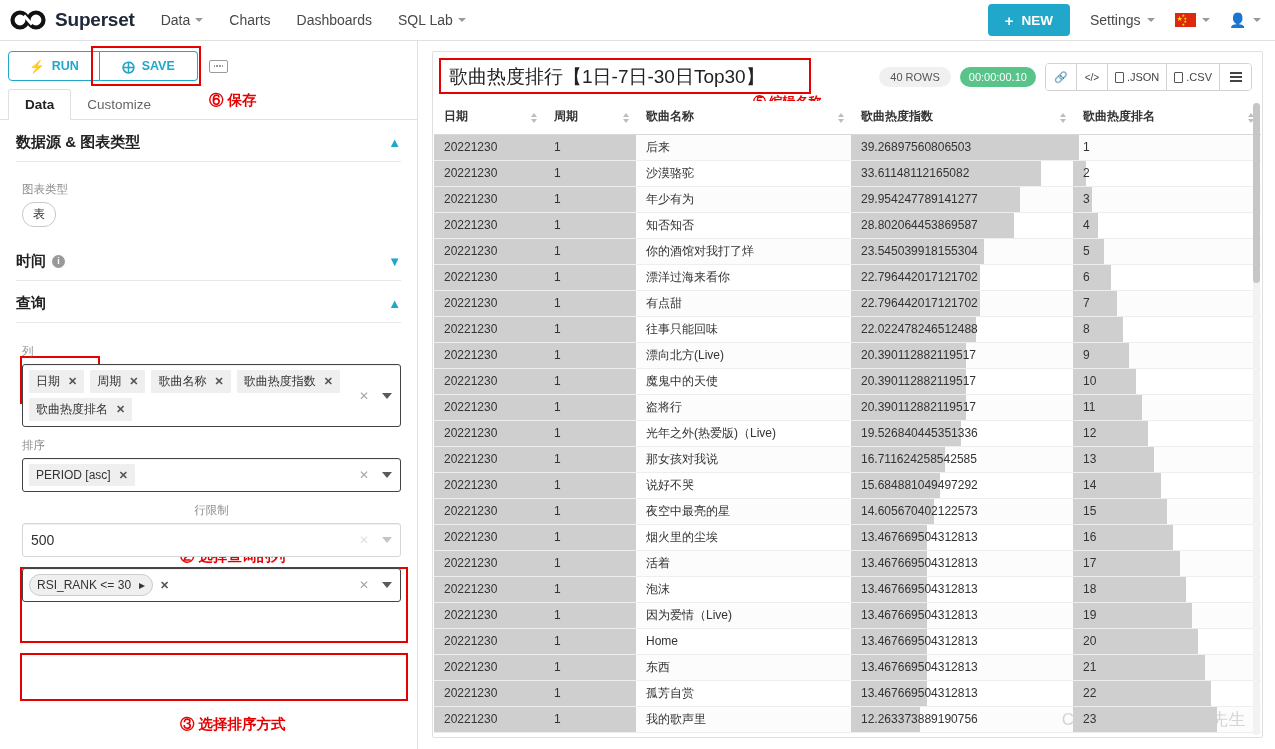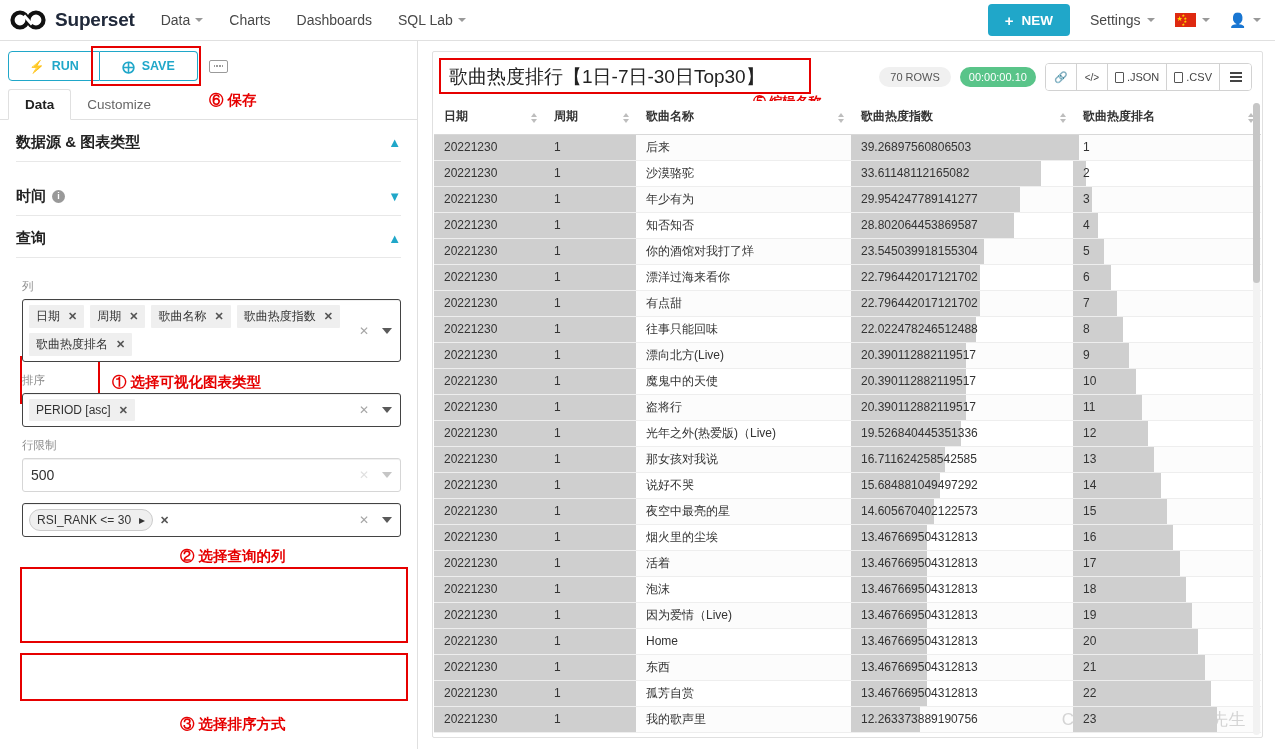--- a/index.html
+++ b/index.html
@@ -383,20 +383,26 @@
 
       <div class="section-head">
         <span>数据源 &amp; 图表类型</span>
         <span class="chev">▲</span>
       </div>
       <div class="sec-divider"></div>
 
       <div class="field">
       </div>
 
+      <div class="viz-box">
+        <div class="field-label">图表类型</div>
+        <span class="chip">
+          <span>表</span>
+        </span>
+      </div>
       <div class="hl-box hl-viz"></div>
       <div class="anno anno-1">① 选择可视化图表类型</div>
 
       <div class="section-head">
         <span>时间</span>
         <span class="info-ico">i</span>
         <span class="chev">▼</span>
       </div>
       <div class="sec-divider"></div>
 
@@ -450,21 +456,21 @@
           </span>
           <span class="sel-ctrls">
             <span class="sel-x">✕</span>
             <span class="sel-caret"></span>
           </span>
         </div>
       </div>
       <div class="hl-box hl-sort"></div>
       <div class="anno anno-3">③ 选择排序方式</div>
 
-      <div class="msel-wrap" style="padding-top:11px;">
+      <div class="msel-wrap" style="padding-top:11px;text-align:center;">
         <div class="field-label">行限制</div>
         <div class="msel plain">
           <span class="rowlimit-val">500</span>
           <span class="sel-ctrls">
             <span class="sel-x">✕</span>
             <span class="sel-caret"></span>
           </span>
         </div>
       </div>
 
@@ -488,21 +494,21 @@
   </div>
 
   <div class="right-panel">
     <div class="anno anno-5">⑤ 编辑名称</div>
     <div class="chart-card">
 
       <div class="chart-head">
         <div class="chart-title">歌曲热度排行【1日-7日-30日Top30】</div>
         <div class="title-hl"></div>
         <div class="head-right">
-          <span class="pill">70 ROWS</span>
+          <span class="pill">40 ROWS</span>
           <span class="pill green">00:00:00.10</span>
           <div class="icon-group">
             <div class="icon-btn">
               <span>🔗</span>
             </div>
             <div class="icon-btn">
               <span style="font-size:10px;">&lt;/&gt;</span>
             </div>
             <div class="icon-btn">
               <span class="doc-ico"></span>

